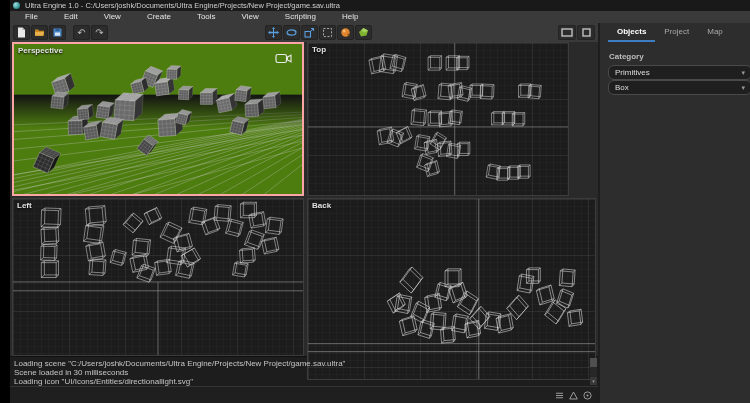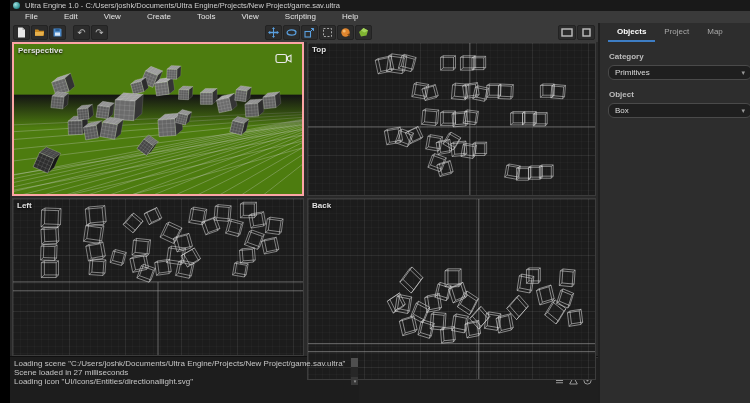--- a/index.html
+++ b/index.html
@@ -38,21 +38,21 @@
       linear-gradient(90deg, rgba(255,255,255,0.025) 1px, transparent 1px);
     background-size:56px 56px,56px 56px,7px 7px,7px 7px; }
   .persp { background:#4d7c0f; border:2px solid #fca5a5; }
   .vplabel { position:absolute; top:2px; left:4px; font-size:8px; font-weight:bold; color:#e2e2e2; z-index:3; text-shadow:0 1px 2px #000; }
   .vpcanvas { position:absolute; left:0; top:0; right:0; bottom:0; z-index:1; }
   .vpcanvas svg { display:block; width:100%; height:100%; }
   .camicon { position:absolute; top:9px; right:10px; z-index:3; }
   .wf { fill:none; stroke:rgba(222,222,222,0.75); stroke-width:0.7; }
 
   
-  .console { height:47px; background:#1d1d1d; border-top:1px solid #101010; display:flex; flex-direction:row; flex:0 0 auto; }
+  .console { height:47px; background:#1d1d1d; border-top:1px solid #101010; display:flex; flex-direction:column; flex:0 0 auto; }
   .clog { height:29px; position:relative; padding:2px 14px 0 4px; overflow:hidden; }
   .cline { font-size:8px; line-height:9px; color:#c6c6c6; white-space:nowrap; }
   .cscroll { position:absolute; right:1px; top:1px; bottom:1px; width:7px; background:#272727; }
   .cthumb { position:absolute; top:0; left:0; right:0; height:9px; background:#4f4f4f; }
   .cscrollbtn { position:absolute; bottom:0; left:0; right:0; height:8px; background:#383838; display:flex; align-items:center; justify-content:center; }
   .cscrollbtn span{ font-size:5px; color:#999; line-height:5px;}
   .cinputrow { flex:1; border-top:1px solid #343434; display:flex; align-items:center; justify-content:flex-end; padding-right:4px; background:#1f1f1f; }
   .cbtn { width:13px; height:13px; display:flex; align-items:center; justify-content:center; margin-left:1px; border-radius:2px; }
   .cinput { flex:1; height:100%; }
 
@@ -556,21 +556,21 @@
                 <line x1="139.0" y1="102.9" x2="144.0" y2="98.6" stroke="rgba(255,255,255,0.25)" stroke-width="0.35"></line>
               </svg>
             </div>
           <span class="vplabel">Perspective</span>
           <svg class="camicon" width="17" height="11" viewBox="0 0 17 11">
               <rect x="1" y="1.5" width="10.5" height="8" rx="1.8" fill="none" stroke="#e8e8e8" stroke-width="1.2"></rect>
               <path d="M12.5,4 l3.5,-1.8 v6.6 l-3.5,-1.8 z" fill="none" stroke="#e8e8e8" stroke-width="1.1"></path>
             </svg>
         </div>
 
-        <div class="viewport ortho" style="left:297px; top:0; width:289px; height:154px;">
+        <div class="viewport ortho" style="left:297px; top:0; width:262px; height:154px;">
           <div class="vpcanvas" id="cv-top">
               <svg viewBox="0 0 289 154" preserveAspectRatio="none">
                 <line x1="0" y1="85" x2="289" y2="85" stroke="#9a9a9a" stroke-width="0.7" opacity="0.85"></line>
                 <line x1="163" y1="0" x2="163" y2="154" stroke="#9a9a9a" stroke-width="0.7" opacity="0.85"></line>
                 <polygon points="81.2,13.0 97.0,15.2 94.8,31.0 79.0,28.8" class="wf"></polygon>
                 <polygon points="84.4,11.0 99.5,13.1 97.3,28.2 82.3,26.1" class="wf"></polygon>
                 <line x1="81.2" y1="13.0" x2="84.4" y2="11.0" class="wf"></line>
                 <line x1="97.0" y1="15.2" x2="99.5" y2="13.1" class="wf"></line>
                 <line x1="94.8" y1="31.0" x2="97.3" y2="28.2" class="wf"></line>
                 <line x1="79.0" y1="28.8" x2="82.3" y2="26.1" class="wf"></line>
@@ -1157,21 +1157,21 @@
               </svg>
             </div>
           <span class="vplabel">Back</span>
         </div>
 
       </div>
 
       <div class="console">
         <div class="clog">
           <div class="cline">Loading scene "C:/Users/joshk/Documents/Ultra Engine/Projects/New Project/game.sav.ultra"</div>
-          <div class="cline">Scene loaded in 27 milliseconds</div>
+          <div class="cline">Scene loaded in 30 milliseconds</div>
           <div class="cline">Loading icon "UI/Icons/Entities/directionallight.svg"</div>
           <div class="cscroll">
             <div class="cthumb"></div>
             <div class="cscrollbtn">
                 <span>▾</span>
               </div>
           </div>
         </div>
         <div class="cinputrow">
           <div class="cinput"></div>
@@ -1200,20 +1200,19 @@
       <div class="tabs">
         <span class="tab active">Objects</span>
         <span class="tab">Project</span>
         <span class="tab">Map</span>
       </div>
       <div class="plabel">Category</div>
       <div class="dropdown">
         <span class="ddvalue">Primitives</span>
         <span class="ddcaret">▾</span>
       </div>
-      <div class="plabel">Object</div>
       <div class="dropdown">
         <span class="ddvalue">Box</span>
         <span class="ddcaret">▾</span>
       </div>
     </div>
   </div>
 </div>
 
 </body></html>

